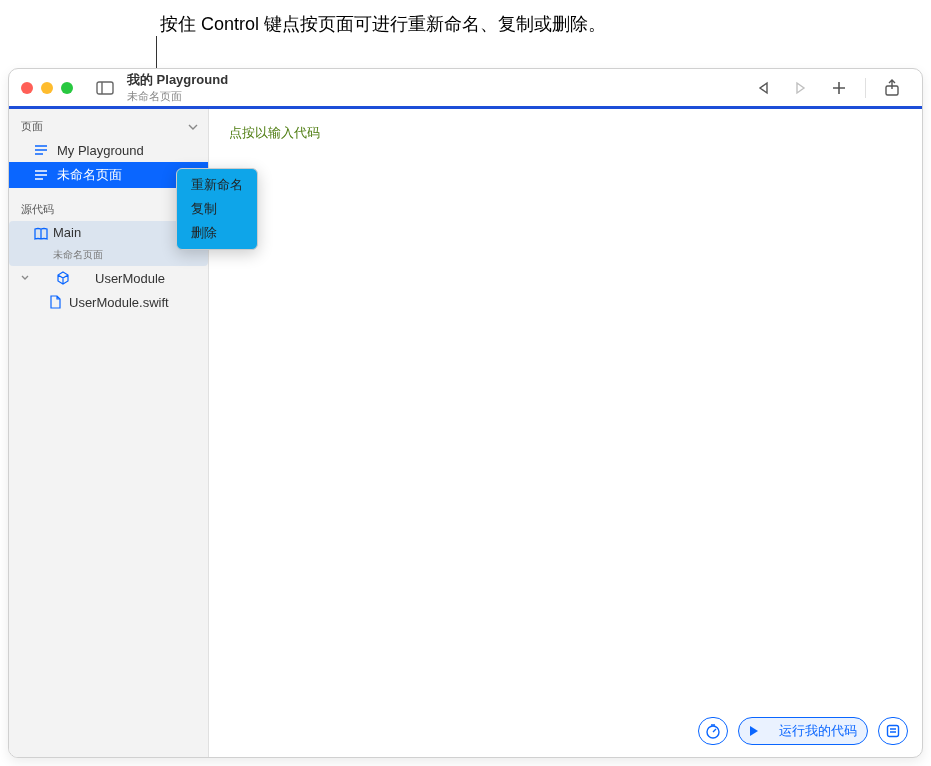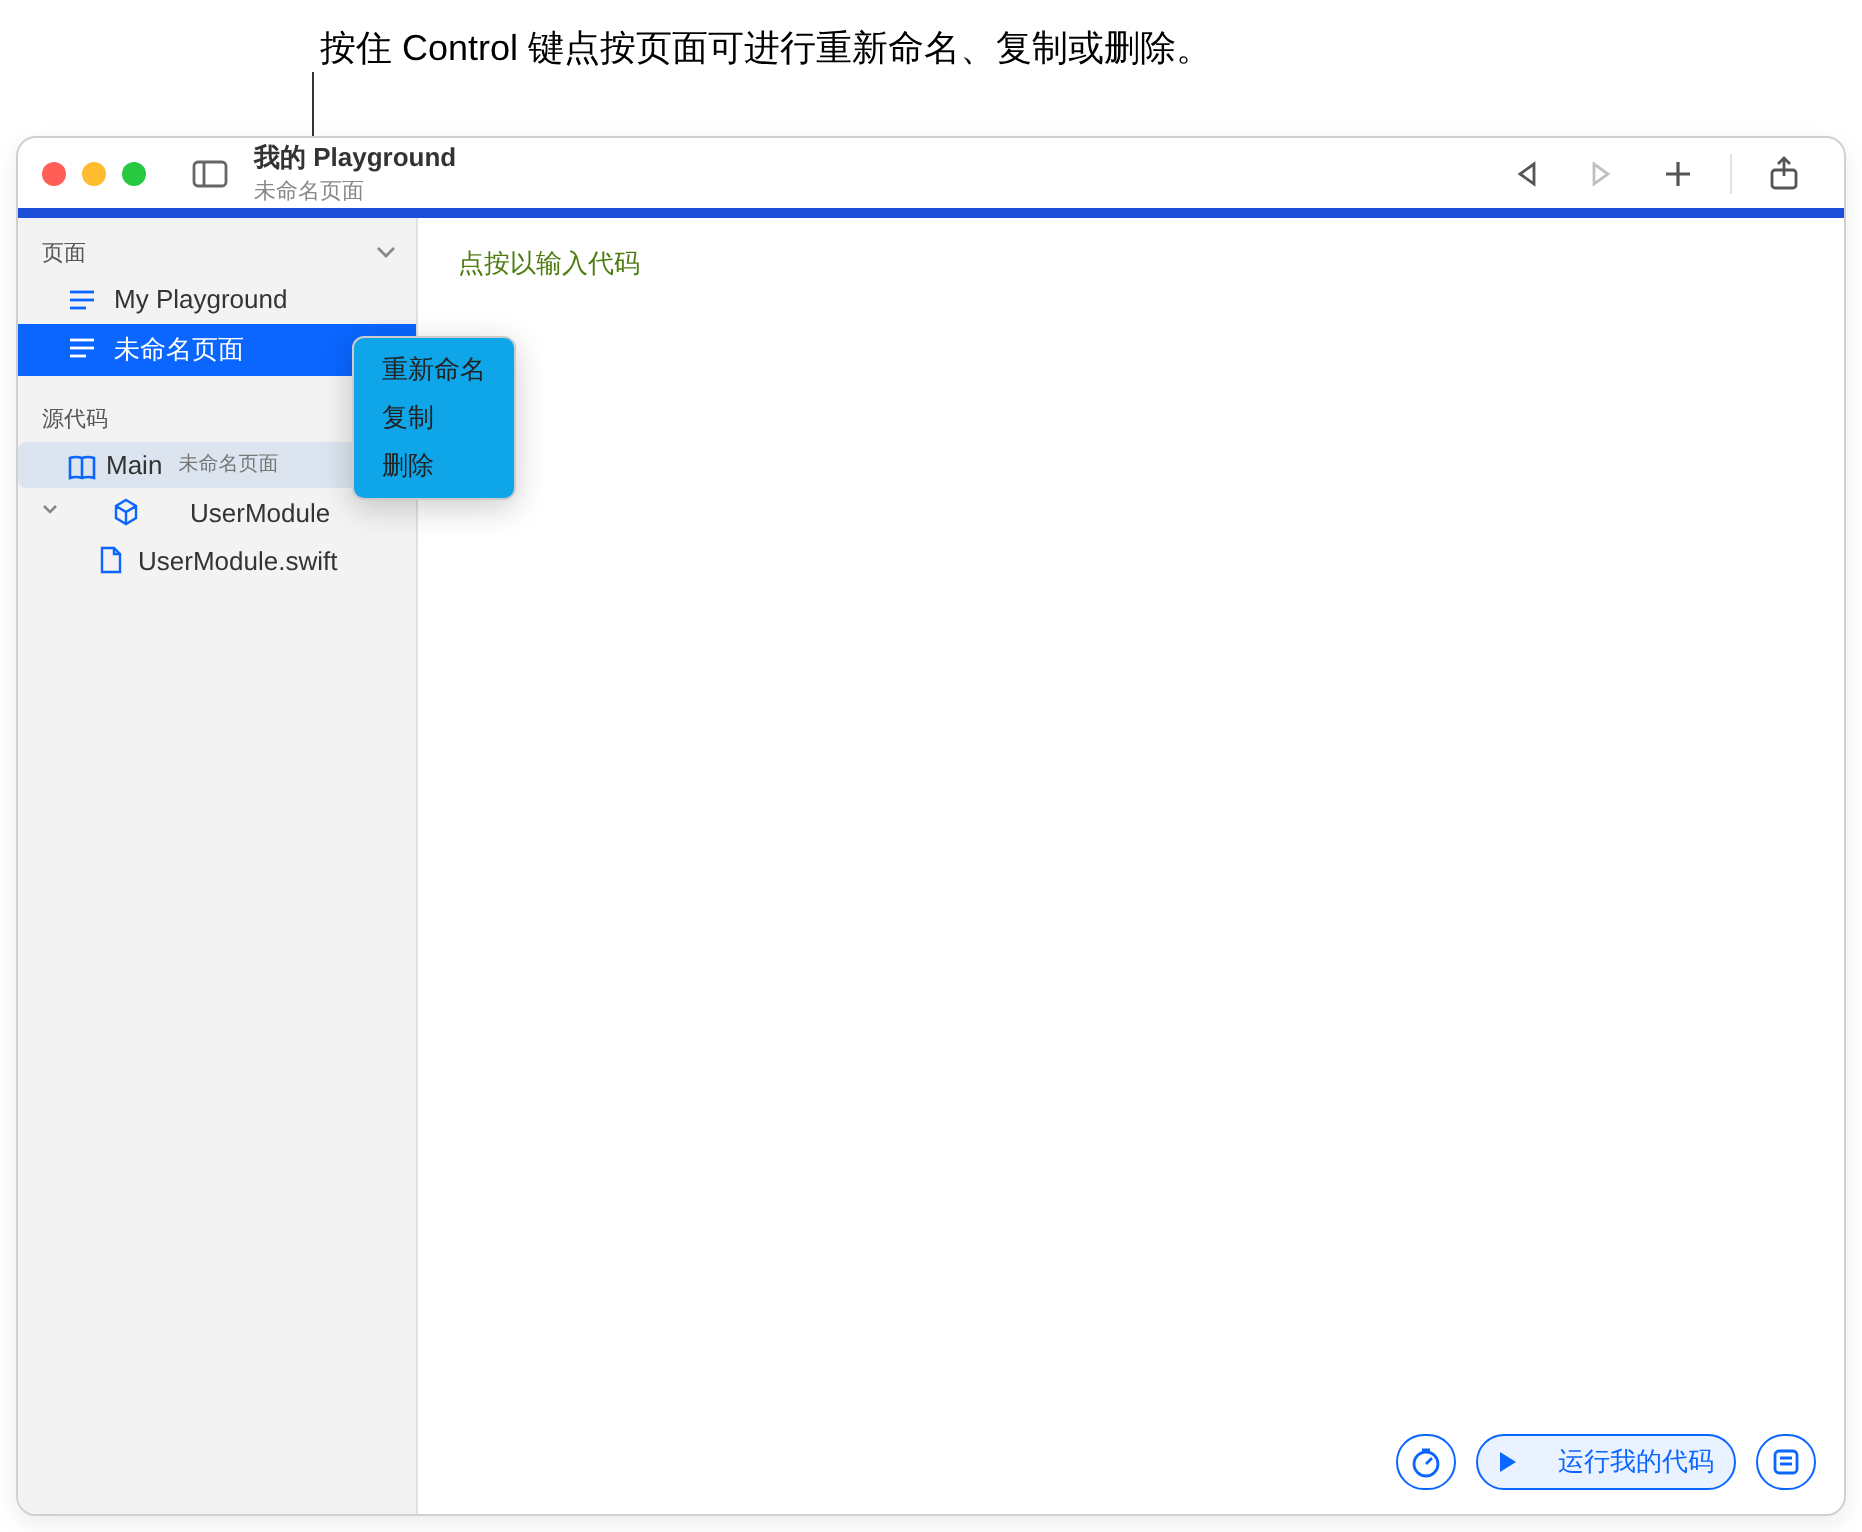--- a/index.html
+++ b/index.html
@@ -38,21 +38,21 @@
       display: flex;
       flex-direction: column;
       overflow: hidden;
       box-shadow: 0 4px 12px rgba(0,0,0,0.08);
     }
     .titlebar {
       height: 40px;
       display: flex;
       align-items: center;
       padding: 0 12px;
-      border-bottom: 5px solid #1d4ed8;
+      border-bottom: 3px solid #1d4ed8;
     }
     .traffic-lights {
       display: flex;
       gap: 8px;
     }
     .tl { width: 12px; height: 12px; border-radius: 50%; }
     .tl-red { background: #ff5f57; }
     .tl-yellow { background: #febc2e; }
     .tl-green { background: #28c840; }
     .titlebar-btn {
@@ -98,40 +98,40 @@
       font-size: 11px;
       color: #555;
       gap: 40px;
     }
     .section-header .chev {
       margin-left: auto;
       color: #888;
     }
     .sb-item {
       display: flex;
-      align-items: flex-start;
+      align-items: center;
       padding: 4px 8px 4px 24px;
       font-size: 13px;
       color: #333;
       gap: 8px;
     }
     .sb-item.selected {
       background: #0a66ff;
       color: #fff;
       border-radius: 0;
     }
     .sb-item.selected .icn { color: #fff; }
     .sb-icon-page { color: #0a66ff; }
     .sb-item.bg-select {
       background: #dbe4ef;
       border-radius: 4px;
       margin: 0 0px;
     }
     .sb-twoline {
-      flex-direction: row;
+      flex-direction: column;
       align-items: flex-start;
       padding-left: 44px;
       position: relative;
     }
     .sb-twoline .icn {
       position: absolute;
       left: 24px;
       top: 5px;
     }
     .sb-twoline .line1 { font-size: 13px; }

